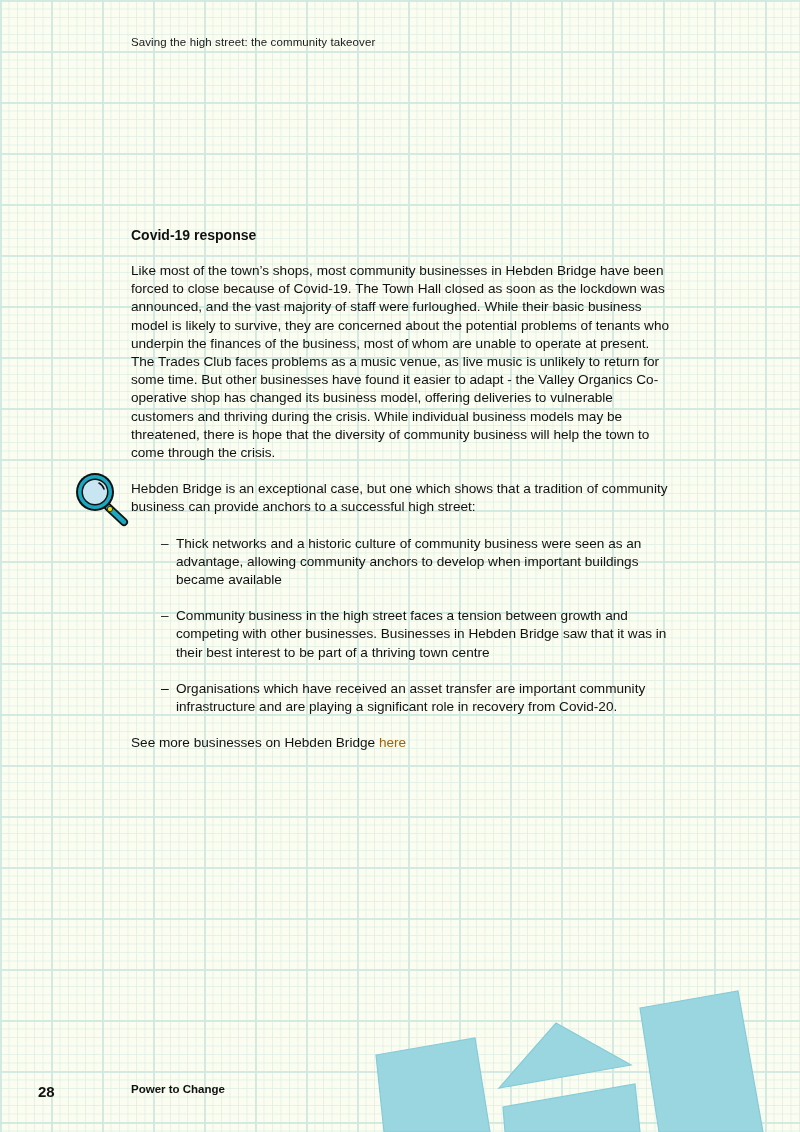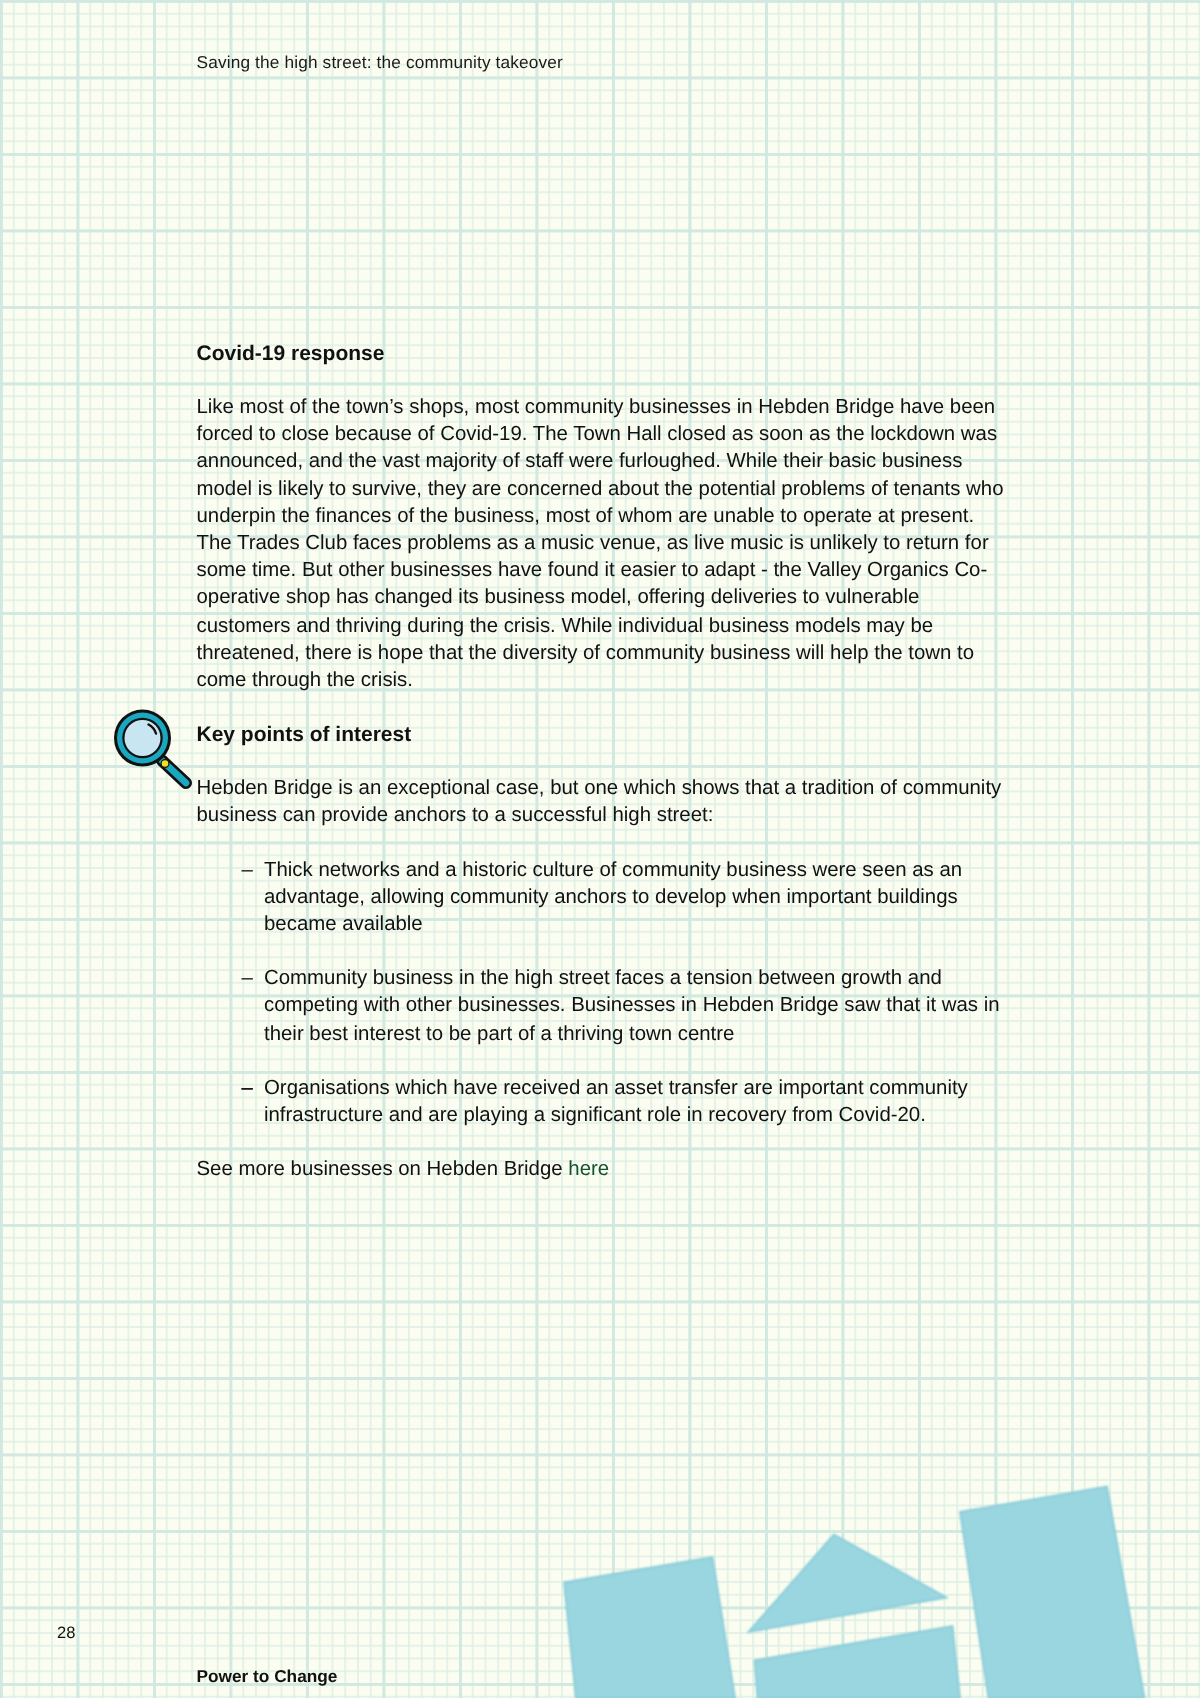--- a/index.html
+++ b/index.html
@@ -26,30 +26,30 @@
     }
     .content h3 {
       font-size: 14px; font-weight: bold; margin: 0 0 18px 0; line-height: 18px;
     }
     .content p { margin: 0 0 18px 0; }
     .content ul { list-style: none; margin: 0; padding: 0 0 0 45px; }
     .content li { position: relative; margin: 0 0 18px 0; padding-left: 0; }
     .content li .dash {
       position: absolute; left: -15px; top: 0;
     }
-    .content a { color: #14532d; }
+    .content a { color: #a16207; }
     .key-heading { margin-top: 0; }
     .magnifier {
       position: absolute; left: 72px; top: 469px; width: 58px; height: 58px;
     }
     .footer-page {
-      position: absolute; left: 38px; top: 1083px; font-size: 11px; font-weight: normal; text-align: right;
+      position: absolute; left: 38px; top: 1083px; font-size: 15px; font-weight: bold; text-align: right;
     }
     .footer-brand {
-      position: absolute; left: 131px; top: 1112px; font-size: 11.5px; font-weight: bold;
+      position: absolute; left: 131px; top: 1083px; font-size: 11.5px; font-weight: bold;
     }
     .deco { position: absolute; left: 0; top: 0; width: 800px; height: 1132px; pointer-events: none; }
   </style>
 </head>
 <body>
 
 <div class="running-head">Saving the high street: the community takeover</div>
 
 <svg class="magnifier" viewBox="0 0 58 58">
   <line x1="36" y1="38" x2="52" y2="53" stroke="#111" stroke-width="8" stroke-linecap="round"></line>
@@ -59,21 +59,20 @@
   <circle cx="23" cy="23" r="17" fill="#1aa8c0"></circle>
   <circle cx="23" cy="23" r="13.5" fill="#111"></circle>
   <circle cx="23" cy="23" r="12" fill="#c8e6f2"></circle>
   <path d="M 27 14 A 10 10 0 0 1 32 20" stroke="#111" stroke-width="1.6" fill="none" stroke-linecap="round"></path>
 </svg>
 
 <div class="content">
   <h3>Covid-19 response</h3>
   <p>Like most of the town’s shops, most community businesses in Hebden Bridge have been forced to close because of Covid-19. The Town Hall closed as soon as the lockdown was announced, and the vast majority of staff were furloughed. While their basic business model is likely to survive, they are concerned about the potential problems of tenants who underpin the finances of the business, most of whom are unable to operate at present. The Trades Club faces problems as a music venue, as live music is unlikely to return for some time. But other businesses have found it easier to adapt - the Valley Organics Co-operative shop has changed its business model, offering deliveries to vulnerable customers and thriving during the crisis. While individual business models may be threatened, there is hope that the diversity of community business will help the town to come through the crisis.</p>
 
-  <h3 class="key-heading">Key points of interest</h3>
   <p>Hebden Bridge is an exceptional case, but one which shows that a tradition of community business can provide anchors to a successful high street:</p>
 
   <ul>
     <li>
       <span class="dash">–</span>
       <span>Thick networks and a historic culture of community business were seen as an advantage, allowing community anchors to develop when important buildings became available</span>
     </li>
     <li>
       <span class="dash">–</span>
       <span>Community business in the high street faces a tension between growth and competing with other businesses. Businesses in Hebden Bridge saw that it was in their best interest to be part of a thriving town centre</span>

